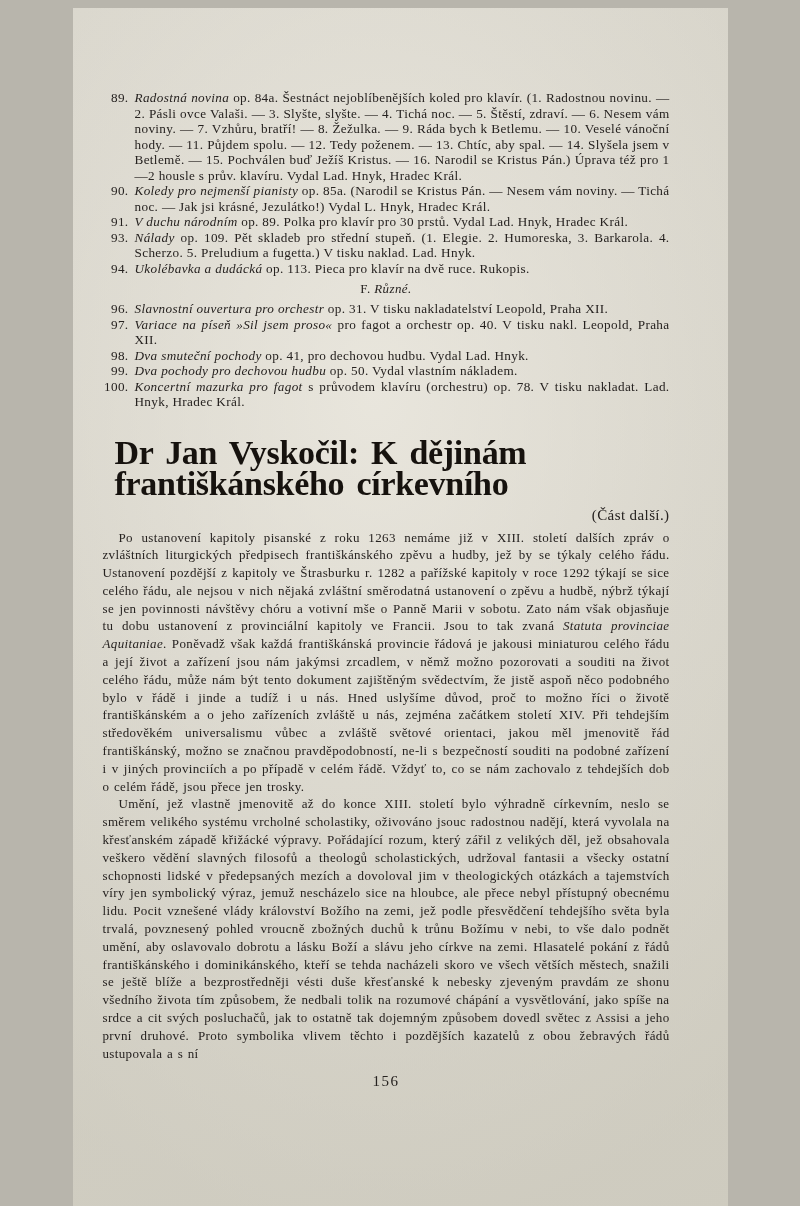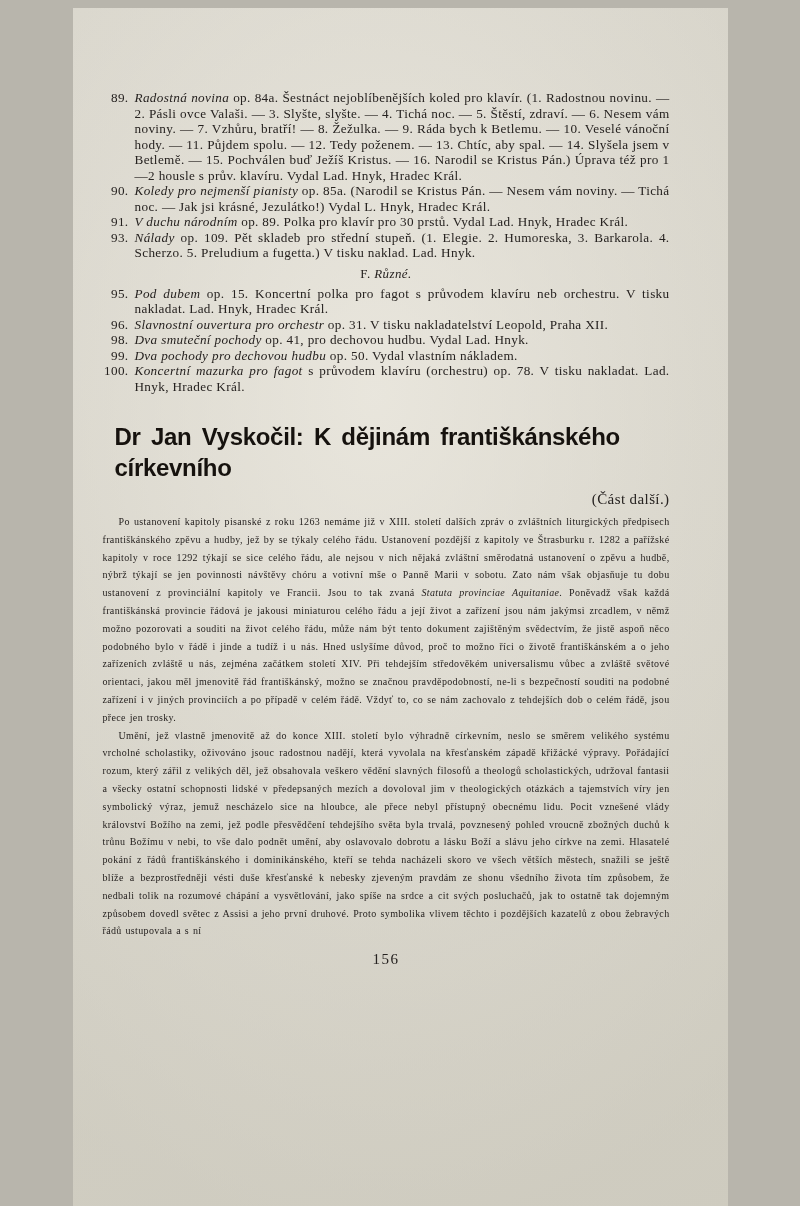--- a/index.html
+++ b/index.html
@@ -42,41 +42,41 @@
     font-size: 13px;
     line-height: 18px;
     margin: 4px 0 3px 0;
     letter-spacing: 0.4px;
   }
   .section-heading .it { font-style: italic; }
 
   
   .article-title {
     margin: 27px 0 0 12px;
-    font-family: Liberation Sans, sans-serif;
+    font-family: Liberation Serif, serif;
     font-weight: 700;
-    font-size: 24px;
+    font-size: 34px;
     line-height: 31px;
     letter-spacing: -0.3px;
     word-spacing: 4px;
     color: #16120e;
   }
   .article-title .tline { display: block; }
 
   .article-subtitle {
     text-align: right;
     font-size: 15px;
     line-height: 18px;
     margin: 7px 0 5px 0;
     letter-spacing: 0.4px;
   }
 
   .para {
     margin: 0;
-    font-size: 10px;
+    font-size: 13px;
     line-height: 17.8px;
     letter-spacing: 0.35px;
     word-spacing: 1px;
     text-align: justify;
     text-indent: 16px;
   }
   .para .it { font-style: italic; }
 
   .page-number {
     text-align: center;
@@ -94,27 +94,28 @@
 
     <p class="entry"><span class="num">89.</span><span class="wtitle">Radostná novina</span><span> op. 84a. Šestnáct nejoblíbenějších koled pro klavír. (1. Radostnou novinu. — 2. Pásli ovce Valaši. — 3. Slyšte, slyšte. — 4. Tichá noc. — 5. Štěstí, zdraví. — 6. Nesem vám noviny. — 7. Vzhůru, bratří! — 8. Žežulka. — 9. Ráda bych k Betlemu. — 10. Veselé vánoční hody. — 11. Půjdem spolu. — 12. Tedy poženem. — 13. Chtíc, aby spal. — 14. Slyšela jsem v Betlemě. — 15. Pochválen buď Ježíš Kristus. — 16. Narodil se Kristus Pán.) Úprava též pro 1—2 housle s prův. klavíru. Vydal Lad. Hnyk, Hradec Král.</span></p>
 
     <p class="entry"><span class="num">90.</span><span class="wtitle">Koledy pro nejmenší pianisty</span><span> op. 85a. (Narodil se Kristus Pán. — Nesem vám noviny. — Tichá noc. — Jak jsi krásné, Jezulátko!) Vydal L. Hnyk, Hradec Král.</span></p>
 
     <p class="entry"><span class="num">91.</span><span class="wtitle">V duchu národním</span><span> op. 89. Polka pro klavír pro 30 prstů. Vydal Lad. Hnyk, Hradec Král.</span></p>
 
 
     <p class="entry"><span class="num">93.</span><span class="wtitle">Nálady</span><span> op. 109. Pět skladeb pro střední stupeň. (1. Elegie. 2. Humoreska, 3. Barkarola. 4. Scherzo. 5. Preludium a fugetta.) V tisku naklad. Lad. Hnyk.</span></p>
 
+    <p class="entry"><span class="num">94.</span><span class="wtitle">Ukolébavka a dudácká</span><span> op. 113. Pieca pro klavír na dvě ruce. Rukopis.</span></p>
 
     <div class="section-heading"><span>F.</span> <span class="it">Různé.</span></div>
 
-    <p class="entry"><span class="num">95.</span><span class="wtitle">Pod dubem</span><span> op. 15. Koncertní polka pro fagot s průvodem klavíru neb orchestru. V tisku nakladat. Lad. Hnyk, Hradec Král.</span></p>
 
     <p class="entry"><span class="num">96.</span><span class="wtitle">Slavnostní ouvertura pro orchestr</span><span> op. 31. V tisku nakladatelství Leopold, Praha XII.</span></p>
 
+    <p class="entry"><span class="num">97.</span><span class="wtitle">Variace na píseň »Sil jsem proso«</span><span> pro fagot a orchestr op. 40. V tisku nakl. Leopold, Praha XII.</span></p>
 
     <p class="entry"><span class="num">98.</span><span class="wtitle">Dva smuteční pochody</span><span> op. 41, pro dechovou hudbu. Vydal Lad. Hnyk.</span></p>
 
     <p class="entry"><span class="num">99.</span><span class="wtitle">Dva pochody pro dechovou hudbu</span><span> op. 50. Vydal vlastním nákladem.</span></p>
 
     <p class="entry"><span class="num">100.</span><span class="wtitle">Koncertní mazurka pro fagot</span><span> s průvodem klavíru (orchestru) op. 78. V tisku nakladat. Lad. Hnyk, Hradec Král.</span></p>
 
   </section>
 
   <section class="article">

